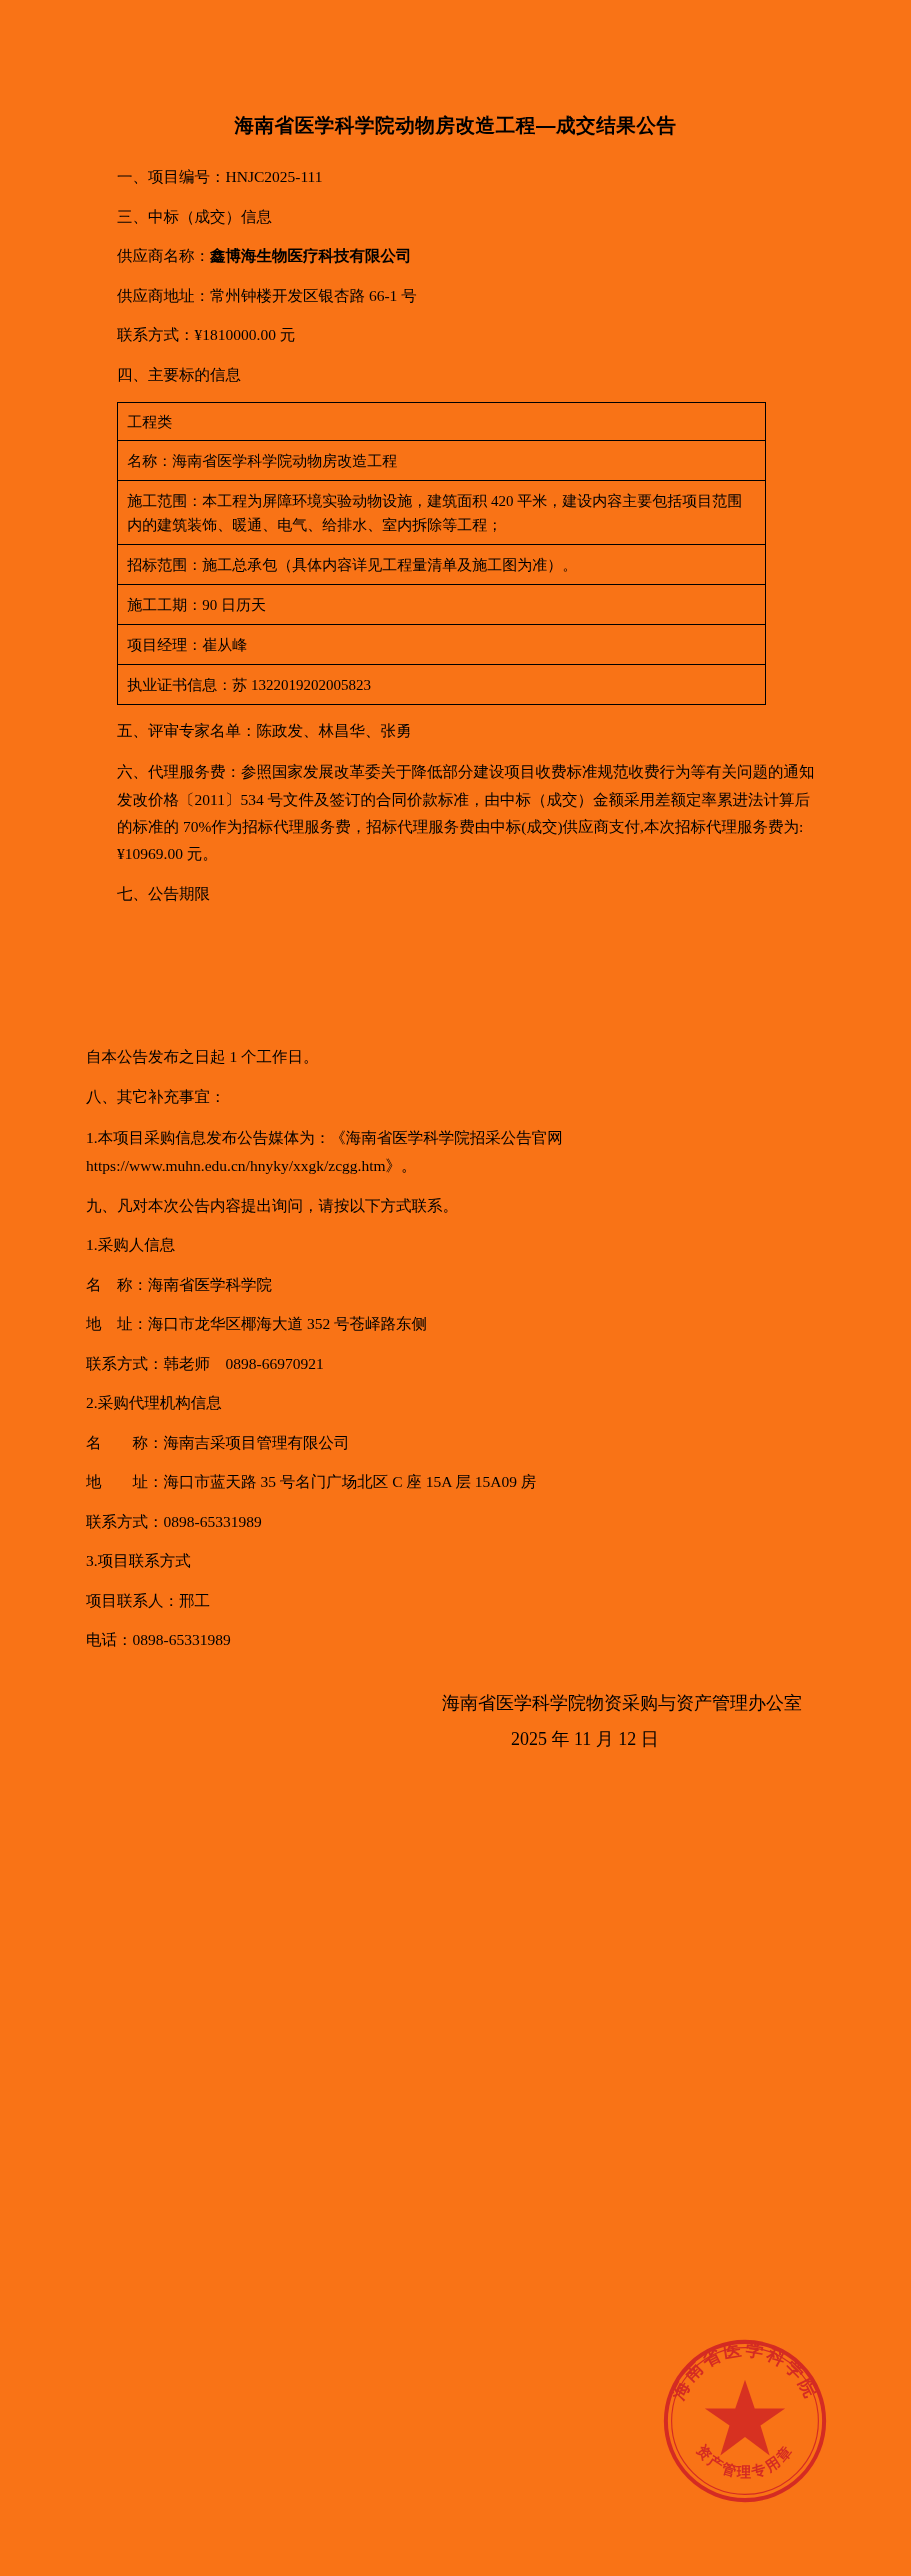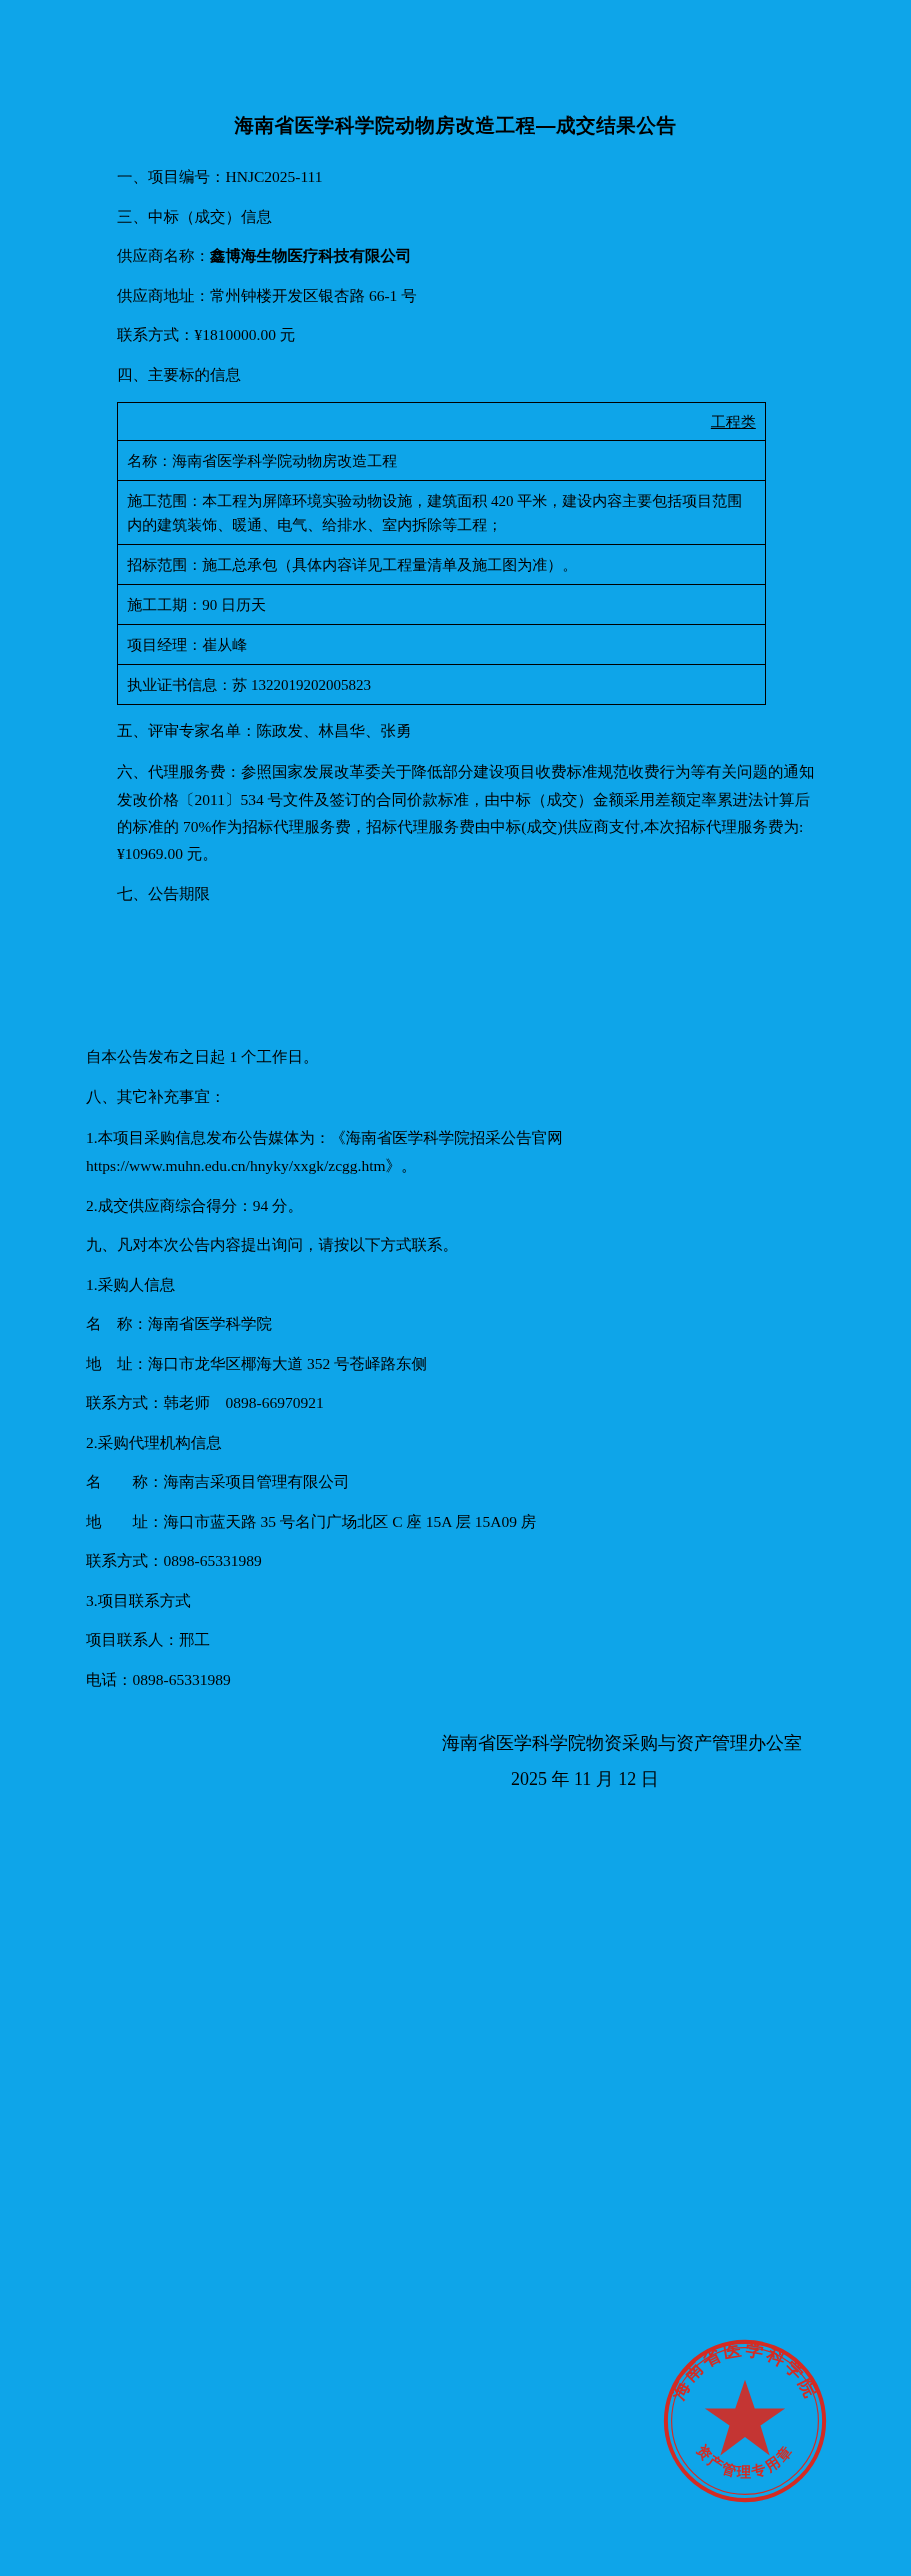--- a/index.html
+++ b/index.html
@@ -3,21 +3,21 @@
 <meta charset="utf-8">
 <style>
   html, body {
     margin: 0;
     padding: 0;
     background: #b8b8b8;
   }
   .page {
     width: 911px;
     min-height: 2576px;
-    background: #0ea5e9;
+    background: #f97316;
     margin: 0 auto;
     position: relative;
     box-sizing: border-box;
     padding: 86px 86px 34px 86px;
     font-family: "Liberation Serif", "DejaVu Serif", serif;
     color: #000000;
   }
   .doc-title {
     text-align: center;
     font-size: 19.5px;
@@ -48,24 +48,23 @@
     table-layout: fixed;
   }
   table.main-table td {
     border: 0.6px solid #000000;
     padding: 7.5px 9.2px 7.5px 9.2px;
     font-size: 15px;
     line-height: 1.6;
     vertical-align: top;
   }
   table.main-table td.head {
-    text-align: right;
+    text-align: left;
     font-weight: normal;
     padding: 6.3px 9.2px;
-    text-decoration: underline;
   }
   .para {
     font-size: 15.5px;
     line-height: 1.75;
     margin: 0 0 15px 0;
   }
   .para.hang {
     padding-left: 0px;
   }
   .spacer-big {
@@ -164,21 +163,20 @@
   <div class="line indent">七、公告期限</div>
 
   <div class="spacer-big"></div>
 
   <div class="line">自本公告发布之日起 1 个工作日。</div>
 
   <div class="line">八、其它补充事宜：</div>
 
   <div class="para">1.本项目采购信息发布公告媒体为：《海南省医学科学院招采公告官网 https://www.muhn.edu.cn/hnyky/xxgk/zcgg.htm》。</div>
 
-  <div class="line">2.成交供应商综合得分：94 分。</div>
 
   <div class="line">九、凡对本次公告内容提出询问，请按以下方式联系。</div>
 
   <div class="line">1.采购人信息</div>
 
   <div class="line indent2">
     <span>名　称：</span><span>海南省医学科学院</span>
   </div>
 
   <div class="line indent2">

